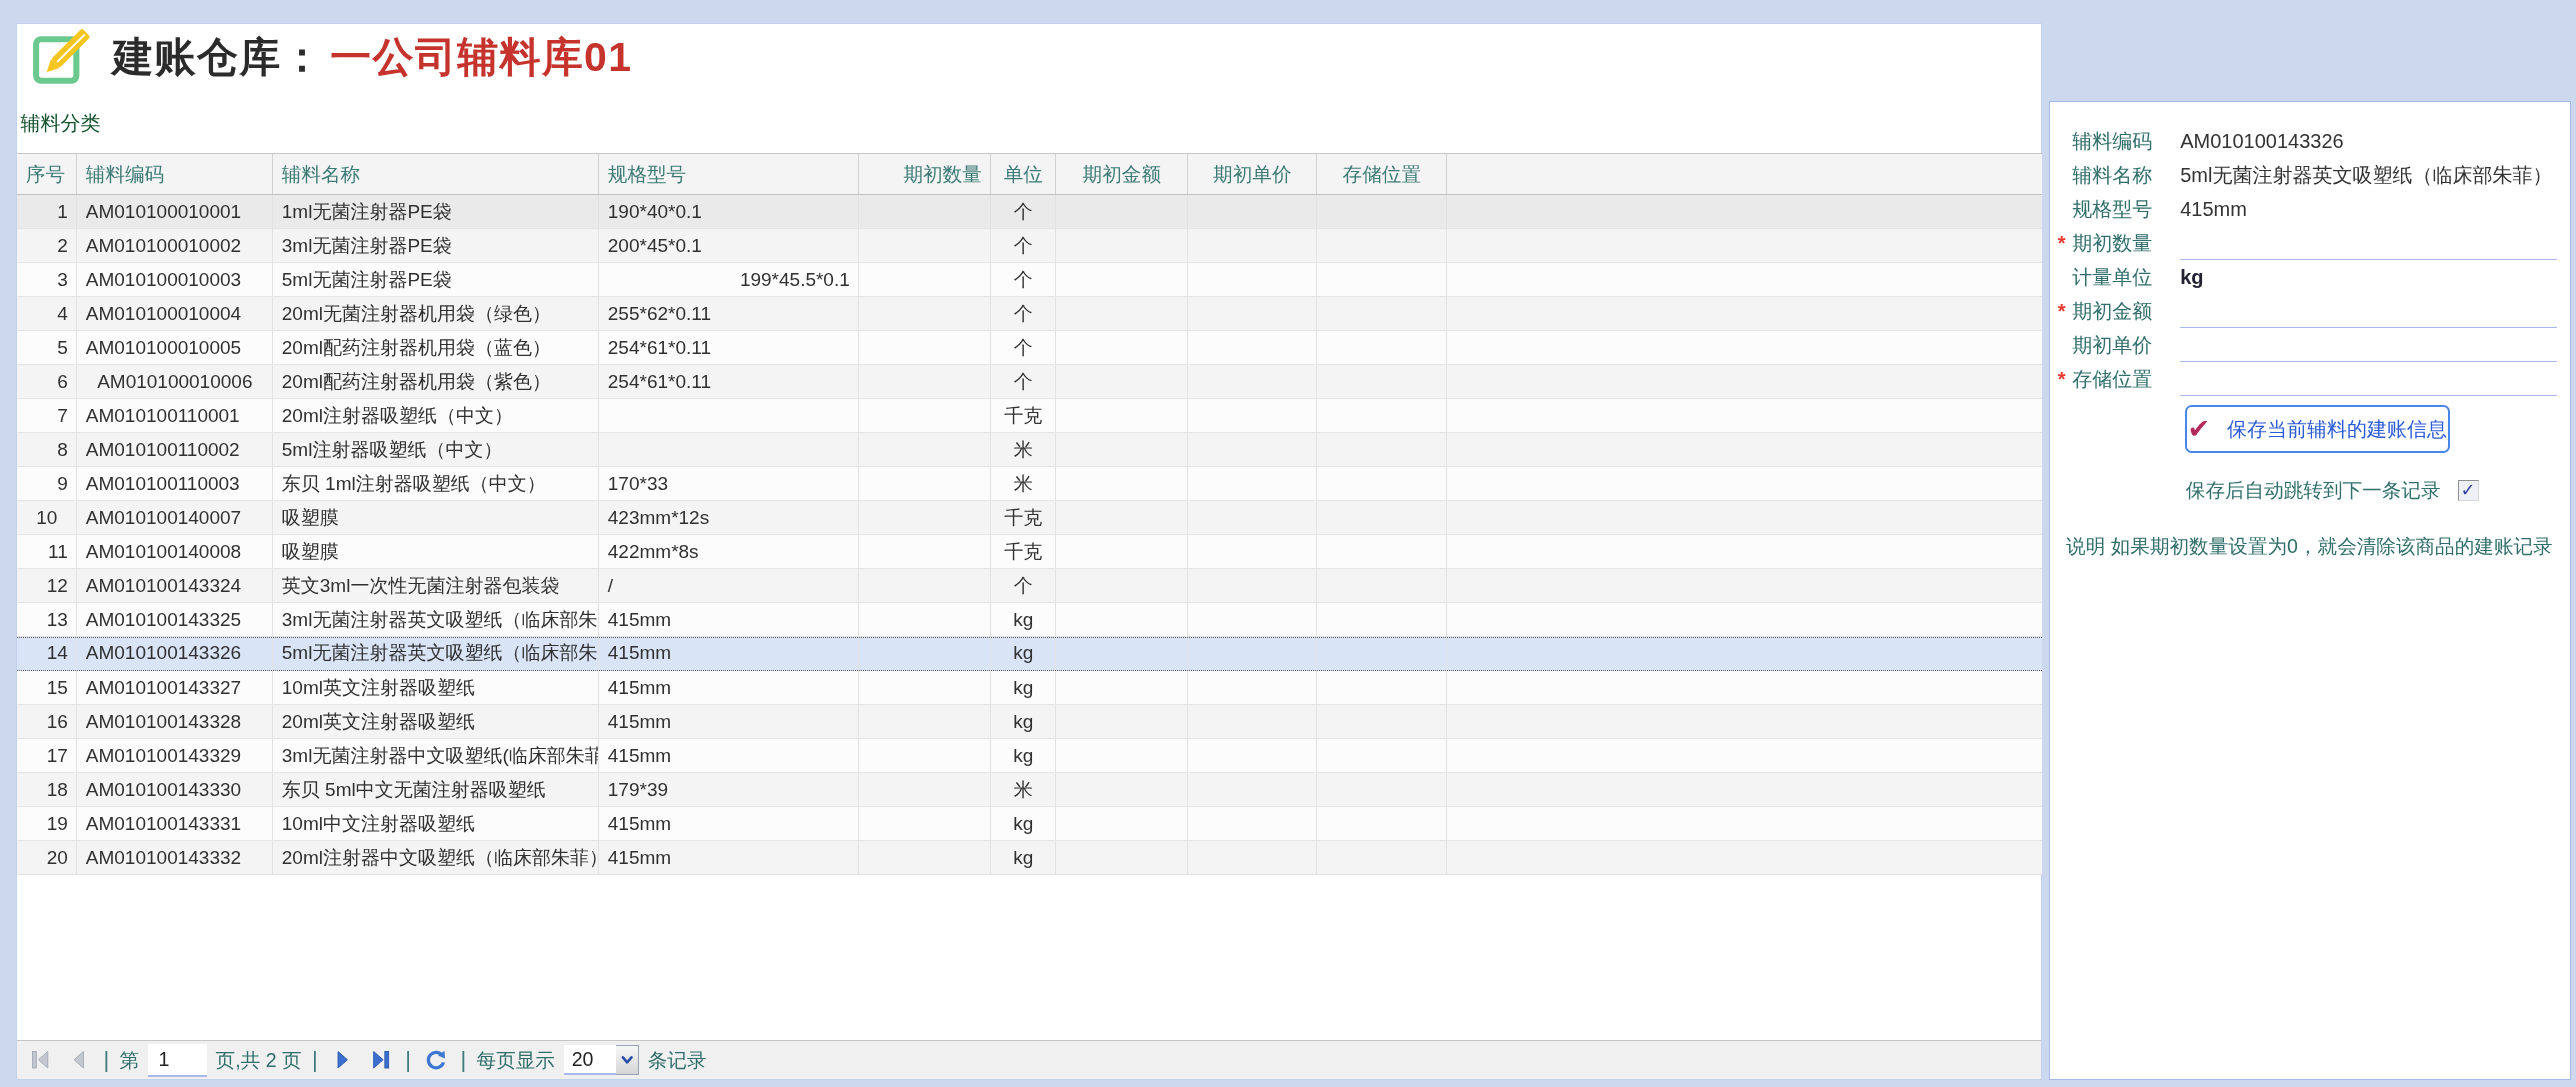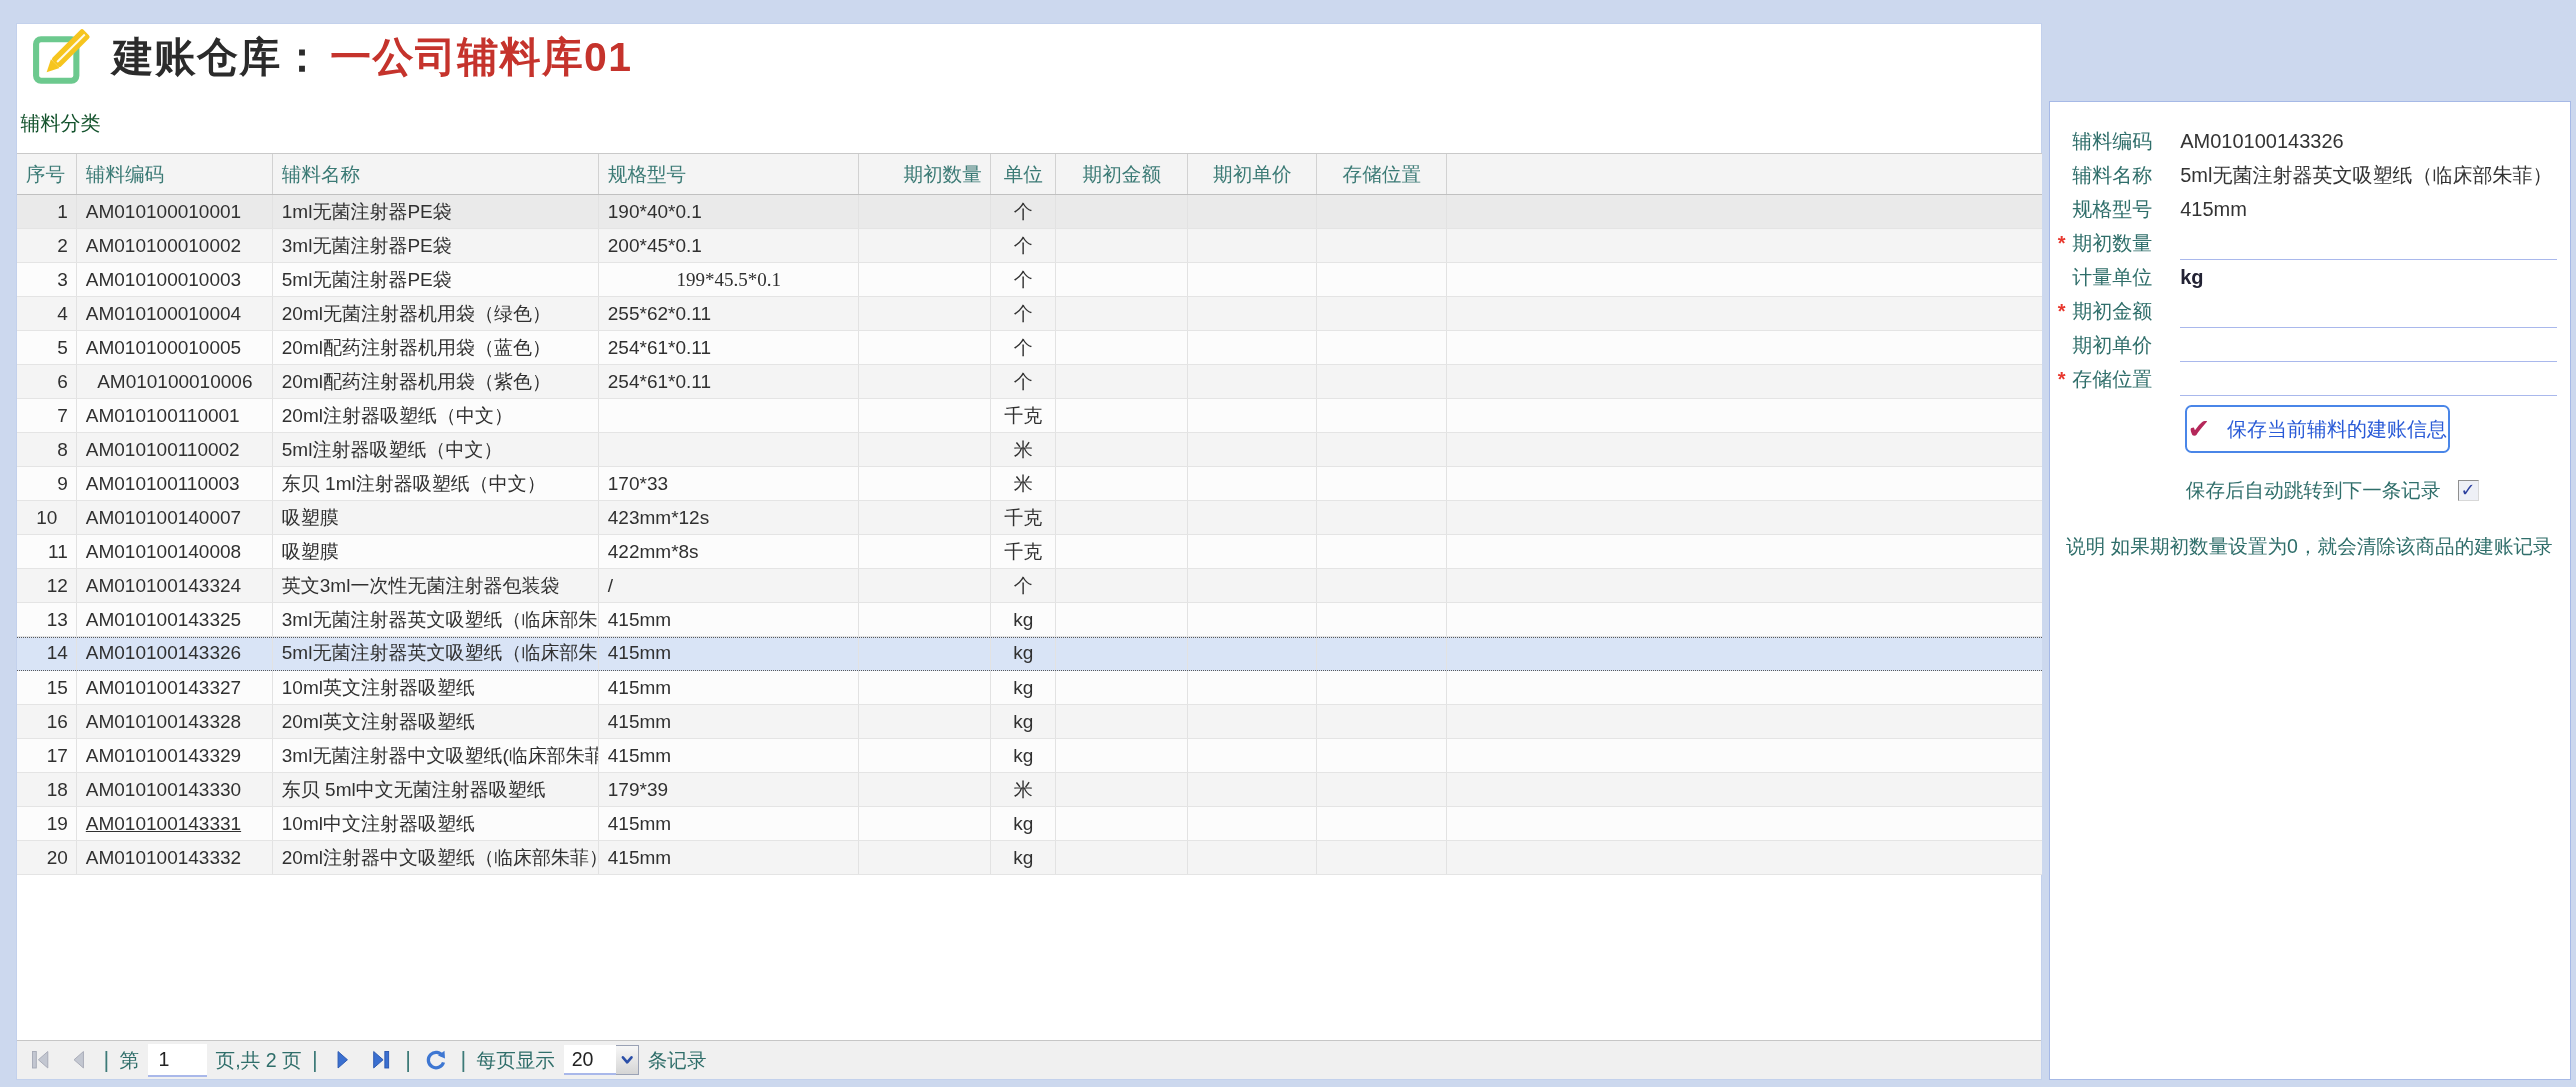--- a/index.html
+++ b/index.html
@@ -109,21 +109,21 @@
             <div class="cell" style="width: 132px; text-align: right;"></div>
             <div class="cell" style="width: 65px; text-align: center;">个</div>
             <div class="cell" style="width: 132px; text-align: center;"></div>
             <div class="cell" style="width: 129px; text-align: center;"></div>
             <div class="cell" style="width: 130px; text-align: center;"></div>
           </div>
           <div class="row">
             <div class="cell" style="width: 60px; text-align: right;">3</div>
             <div class="cell" style="width: 196px; text-align: left;">AM010100010003</div>
             <div class="cell" style="width: 326px; text-align: left;">5ml无菌注射器PE袋</div>
-            <div class="cell" style="width: 260px; text-align: center; font-family: Liberation Serif, serif;">199*45.5*0.1</div>
+            <div class="cell" style="width: 260px; text-align: right;">199*45.5*0.1</div>
             <div class="cell" style="width: 132px; text-align: right;"></div>
             <div class="cell" style="width: 65px; text-align: center;">个</div>
             <div class="cell" style="width: 132px; text-align: center;"></div>
             <div class="cell" style="width: 129px; text-align: center;"></div>
             <div class="cell" style="width: 130px; text-align: center;"></div>
           </div>
           <div class="row even">
             <div class="cell" style="width: 60px; text-align: right;">4</div>
             <div class="cell" style="width: 196px; text-align: left;">AM010100010004</div>
             <div class="cell" style="width: 326px; text-align: left;">20ml无菌注射器机用袋（绿色）</div>
@@ -283,21 +283,21 @@
             <div class="cell" style="width: 326px; text-align: left;">东贝 5ml中文无菌注射器吸塑纸</div>
             <div class="cell" style="width: 260px; text-align: left;">179*39</div>
             <div class="cell" style="width: 132px; text-align: right;"></div>
             <div class="cell" style="width: 65px; text-align: center;">米</div>
             <div class="cell" style="width: 132px; text-align: center;"></div>
             <div class="cell" style="width: 129px; text-align: center;"></div>
             <div class="cell" style="width: 130px; text-align: center;"></div>
           </div>
           <div class="row">
             <div class="cell" style="width: 60px; text-align: right;">19</div>
-            <div class="cell" style="width: 196px; text-align: left; text-decoration: underline;">AM010100143331</div>
+            <div class="cell" style="width: 196px; text-align: left;">AM010100143331</div>
             <div class="cell" style="width: 326px; text-align: left;">10ml中文注射器吸塑纸</div>
             <div class="cell" style="width: 260px; text-align: left;">415mm</div>
             <div class="cell" style="width: 132px; text-align: right;"></div>
             <div class="cell" style="width: 65px; text-align: center;">kg</div>
             <div class="cell" style="width: 132px; text-align: center;"></div>
             <div class="cell" style="width: 129px; text-align: center;"></div>
             <div class="cell" style="width: 130px; text-align: center;"></div>
           </div>
           <div class="row even">
             <div class="cell" style="width: 60px; text-align: right;">20</div>

